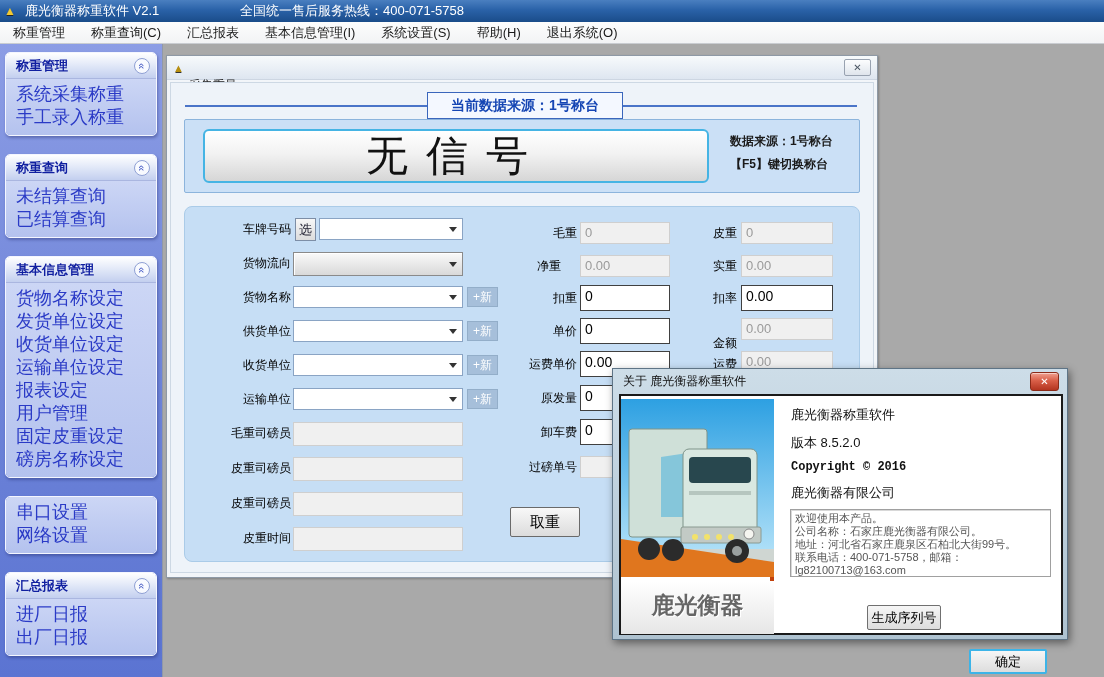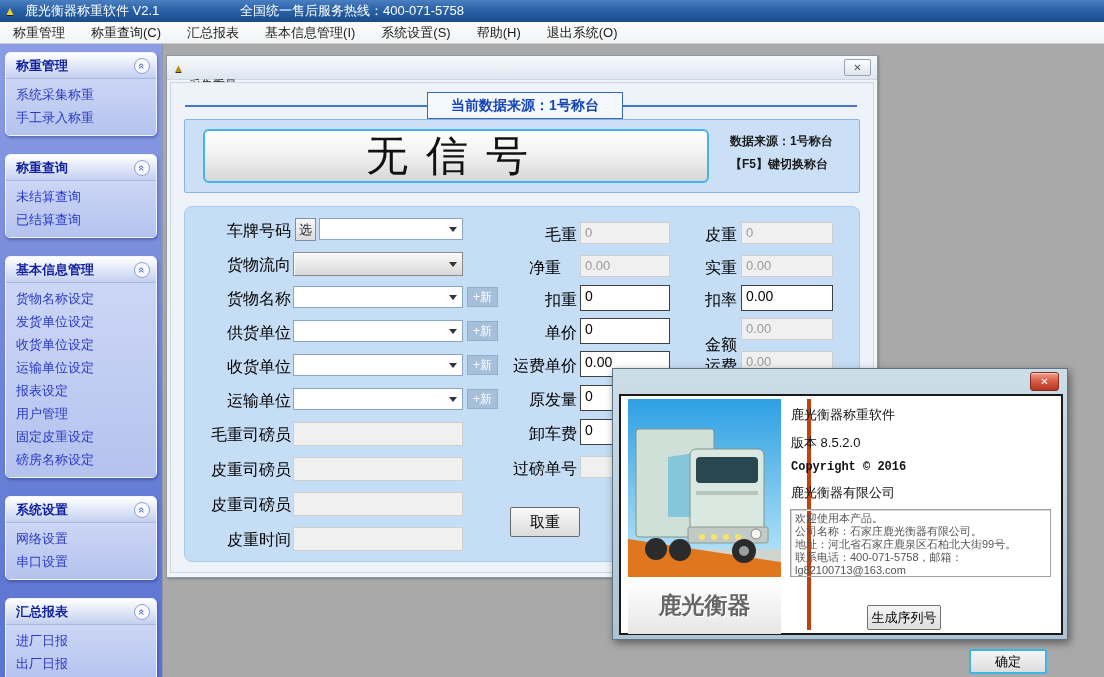--- a/index.html
+++ b/index.html
@@ -29,21 +29,21 @@
     overflow:hidden; box-shadow:1px 2px 3px rgba(20,30,90,.35); }
   .sp-h { height:26px; background:linear-gradient(180deg,#ffffff,#dbe3f6 60%,#c3cfef);
     display:flex; align-items:center; justify-content:space-between;
     padding:0 6px 0 10px; border-bottom:1px solid #aab6e0; }
   .sp-t { font-size:13px; font-weight:bold; color:#101fa0; }
   .chev { width:16px; height:16px; border-radius:50%; background:#f8faff;
     border:1px solid #8fa0d4; color:#3a50c0; font-size:11px; line-height:14px;
     text-align:center; }
   .chev span { display:inline-block; transform:rotate(90deg); }
   .sp-items { background:linear-gradient(180deg,#ccd6f5,#b4c2ee); padding:4px 0 6px; }
-  .sp-i { height:23px; line-height:23px; padding-left:10px; font-size:13px;
+  .sp-i { height:23px; line-height:23px; padding-left:10px; font-size:18px;
     color:#2a3ac6; cursor:pointer; }
 
   
   .mdi { position:absolute; left:163px; top:44px; width:941px; height:633px;
     background:#a9a9a9; }
 
   
   .win { position:absolute; left:3px; top:11px; width:712px; height:523px;
     background:#f2f5f9; border:1px solid #8e99a6; box-shadow:1px 1px 2px rgba(0,0,0,.25); }
   .win-tb { height:24px; background:linear-gradient(180deg,#f7fafc,#dee6f0);
@@ -67,21 +67,21 @@
   .disp-box { position:absolute; left:18px; top:9px; width:506px; height:54px;
     background:linear-gradient(180deg,#ffffff 0%,#f2f2f2 45%,#d6d6d6 100%);
     border:2px solid #45b4e4; border-radius:6px; text-align:center;
     font-size:42px; letter-spacing:18px; color:#111; line-height:50px;
     font-family:"Liberation Serif", serif; }
   .disp-side { position:absolute; left:545px; top:10px; width:128px; font-size:12px;
     font-weight:bold; color:#1a1a1a; line-height:23px; }
 
   .form-panel { position:absolute; left:13px; top:123px; width:676px; height:356px;
     background:#c6def5; border:1px solid #aacbe8; border-radius:8px; }
-  .flabel { position:absolute; font-size:16px; color:#000; text-align:right; }
+  .flabel { position:absolute; font-size:12px; color:#000; text-align:right; }
   .combo { position:absolute; height:22px; background:#fff; border:1px solid #8aa4c4; }
   .combo .arr { position:absolute; right:2px; top:2px; width:15px; height:16px;
     display:flex; align-items:center; justify-content:center; }
   .combo .arr i { width:0; height:0; border:4px solid transparent;
     border-top:5px solid #333; margin-top:5px; }
   .combo.gray3d { background:linear-gradient(180deg,#fafafa,#d9d9d9);
     border:1px solid #8a8a8a; box-shadow:inset 1px 1px 0 #fff; }
   .fld { position:absolute; height:22px; background:#f0f0f0; border:1px solid #cfcfcf;
     font-size:13px; color:#9a9a9a; padding:2px 4px; }
   .fld.edit { height:26px; background:#fff; border:1px solid #404040; color:#000;
@@ -103,21 +103,21 @@
     box-shadow:2px 3px 8px rgba(0,0,0,.45); }
   .dlg-tb { height:24px; display:flex; align-items:center; padding:0 10px;
     font-size:12px; color:#111; }
   .dlg-close { position:absolute; right:8px; top:3px; width:29px; height:19px;
     background:linear-gradient(180deg,#f0a090 0%,#d95f48 45%,#b33520 100%);
     border:1px solid #8a2a18; border-radius:3px; color:#fff; font-size:10px;
     text-align:center; line-height:17px; cursor:pointer;
     box-shadow:inset 0 1px 0 rgba(255,255,255,.5); }
   .dlg-inner { position:absolute; left:6px; top:25px; width:444px; height:241px;
     background:#fff; border:2px solid #1a1a1a; }
-  .truck-wrap { position:absolute; left:7px; top:3px; width:183px; height:231px;
+  .truck-wrap { position:absolute; left:0; top:3px; width:153px; height:231px;
     border-right:4px solid #c2410c; }
   .truck-sky { width:153px; height:178px; }
   .truck-cap { width:153px; height:53px; background:linear-gradient(180deg,#ffffff,#e6e6e6);
     text-align:center; font-size:23px; font-weight:bold; color:#666;
     font-family:"Liberation Serif", serif; line-height:50px;
     text-shadow:1px 1px 0 #fff; }
   .dlg-line { position:absolute; left:170px; font-size:13px; color:#111; }
   .dlg-info { position:absolute; left:169px; top:113px; width:261px; height:68px;
     border:1px solid #a0a0a0; box-shadow:inset 1px 1px 0 #d8d8d8; font-size:11px;
     color:#555; line-height:13px; padding:2px 4px; white-space:pre-line;
@@ -181,27 +181,23 @@
         <div class="sp-i">发货单位设定</div>
         <div class="sp-i">收货单位设定</div>
         <div class="sp-i">运输单位设定</div>
         <div class="sp-i">报表设定</div>
         <div class="sp-i">用户管理</div>
         <div class="sp-i">固定皮重设定</div>
         <div class="sp-i">磅房名称设定</div>
       </div>
     </div>
     <div class="sp">
-      <div class="sp-h">
-        <span class="sp-t">系统设置</span>
-        <span class="chev"><span>«</span></span>
-      </div>
-      <div class="sp-items">
+      <div class="sp-items">
+        <div class="sp-i">串口设置</div>
         <div class="sp-i">网络设置</div>
-        <div class="sp-i">串口设置</div>
       </div>
     </div>
     <div class="sp">
       <div class="sp-h">
         <span class="sp-t">汇总报表</span>
         <span class="chev"><span>«</span></span>
       </div>
       <div class="sp-items">
         <div class="sp-i">进厂日报</div>
         <div class="sp-i">出厂日报</div>
@@ -329,20 +325,23 @@
           <div class="fld" style="left:556px;top:111px;width:92px;">0.00</div>
 
           <div class="flabel" style="left:440px;top:149px;width:112px;">运费</div>
           <div class="fld" style="left:556px;top:144px;width:92px;">0.00</div>
         </div>
       </div>
     </div>
   </div>
 
   <div class="dlg">
+    <div class="dlg-tb">
+      <span>关于 鹿光衡器称重软件</span>
+    </div>
     <div class="dlg-close">✕</div>
     <div class="dlg-inner">
       <div class="truck-wrap">
         <svg class="truck-sky" viewBox="0 0 153 178">
           <defs>
             <linearGradient id="sky" x1="0" y1="0" x2="0" y2="1">
               <stop offset="0" stop-color="#2da0e2"></stop>
               <stop offset="1" stop-color="#c4eafb"></stop>
             </linearGradient>
           </defs>

